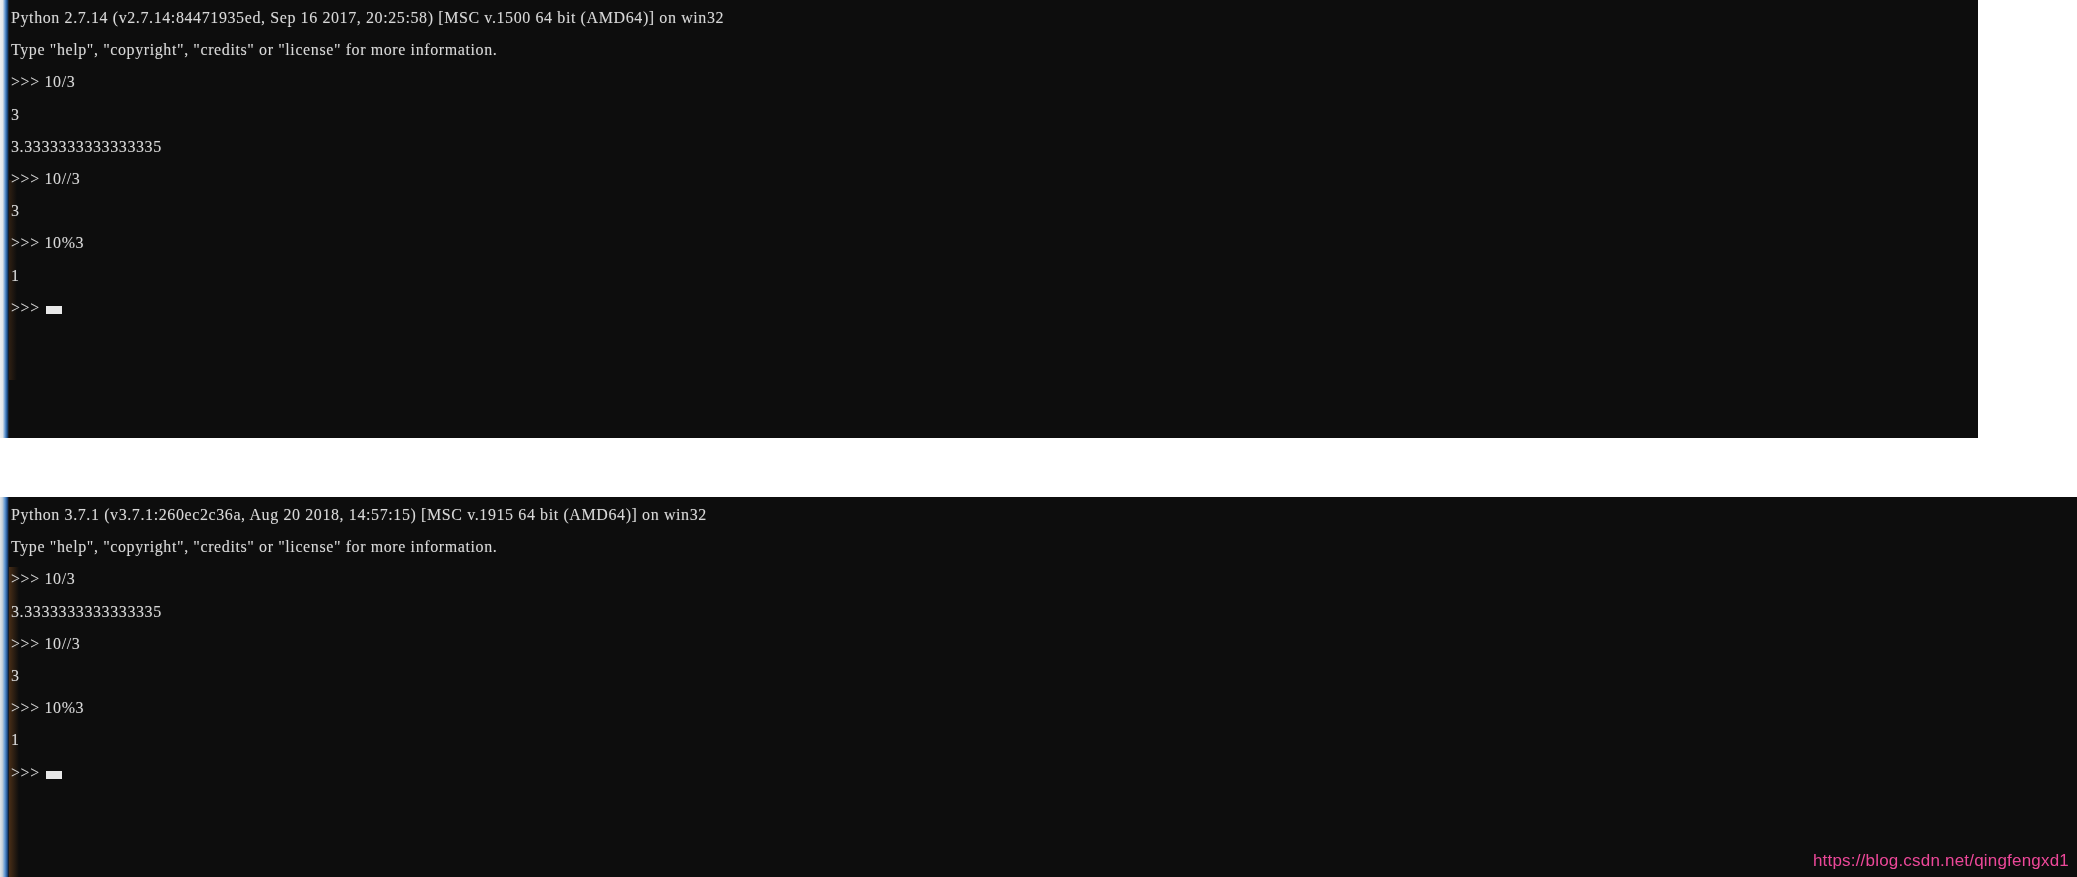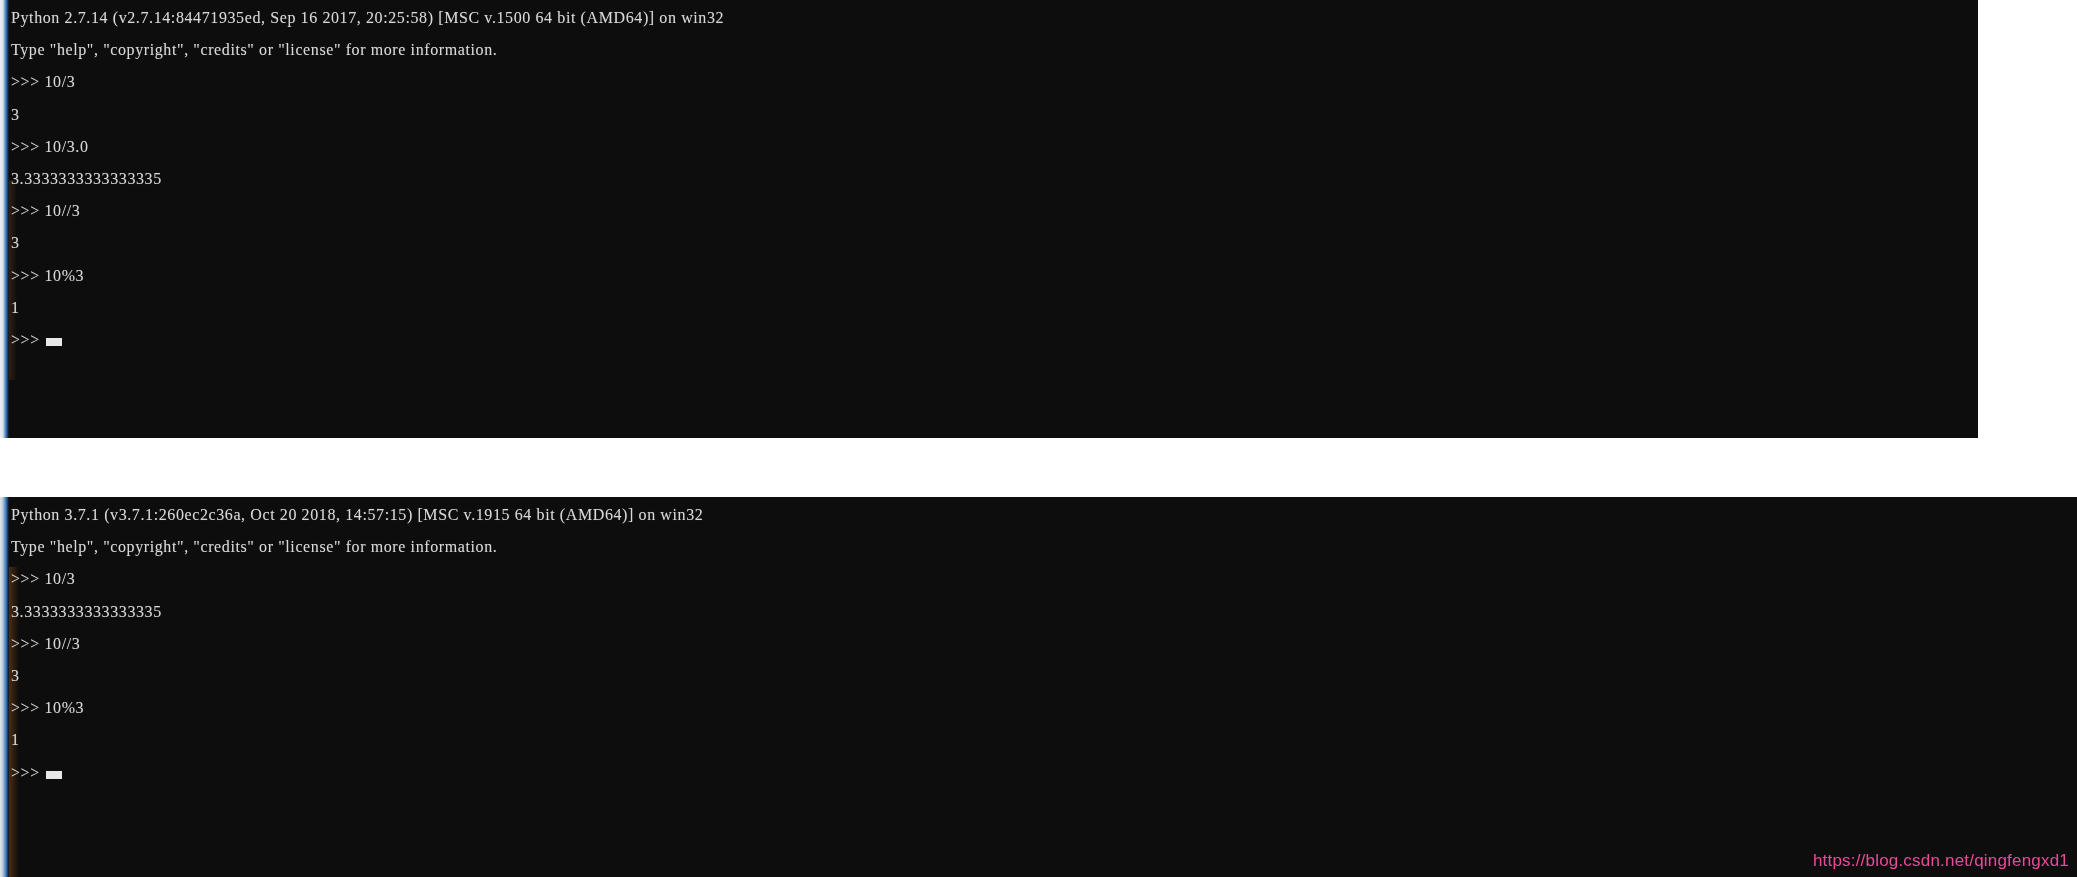--- a/index.html
+++ b/index.html
@@ -139,38 +139,37 @@
 <body>
 
 <div class="console" id="console-python2">
   <div class="left-rail"></div>
   <div class="gutter-smear"></div>
   <div class="screen">
     <div class="line">Python 2.7.14 (v2.7.14:84471935ed, Sep 16 2017, 20:25:58) [MSC v.1500 64 bit (AMD64)] on win32</div>
     <div class="line">Type "help", "copyright", "credits" or "license" for more information.</div>
     <div class="line">&gt;&gt;&gt; 10/3</div>
     <div class="line">3</div>
-    <div class="line">&gt;&gt;&gt; 10/3.0</div>
     <div class="line">3.3333333333333335</div>
     <div class="line">&gt;&gt;&gt; 10//3</div>
     <div class="line">3</div>
     <div class="line">&gt;&gt;&gt; 10%3</div>
     <div class="line">1</div>
     <div class="line cursor-line"><span>&gt;&gt;&gt; </span><span class="cursor"></span></div>
   </div>
 </div>
 
 <div id="right-filler"></div>
 <div id="gap-filler"></div>
 
 <div class="console" id="console-python3">
   <div class="left-rail"></div>
   <div class="gutter-smear"></div>
   <div class="screen">
-    <div class="line">Python 3.7.1 (v3.7.1:260ec2c36a, Oct 20 2018, 14:57:15) [MSC v.1915 64 bit (AMD64)] on win32</div>
+    <div class="line">Python 3.7.1 (v3.7.1:260ec2c36a, Aug 20 2018, 14:57:15) [MSC v.1915 64 bit (AMD64)] on win32</div>
     <div class="line">Type "help", "copyright", "credits" or "license" for more information.</div>
     <div class="line">&gt;&gt;&gt; 10/3</div>
     <div class="line">3.3333333333333335</div>
     <div class="line">&gt;&gt;&gt; 10//3</div>
     <div class="line">3</div>
     <div class="line">&gt;&gt;&gt; 10%3</div>
     <div class="line">1</div>
     <div class="line cursor-line"><span>&gt;&gt;&gt; </span><span class="cursor"></span></div>
   </div>
 </div>

